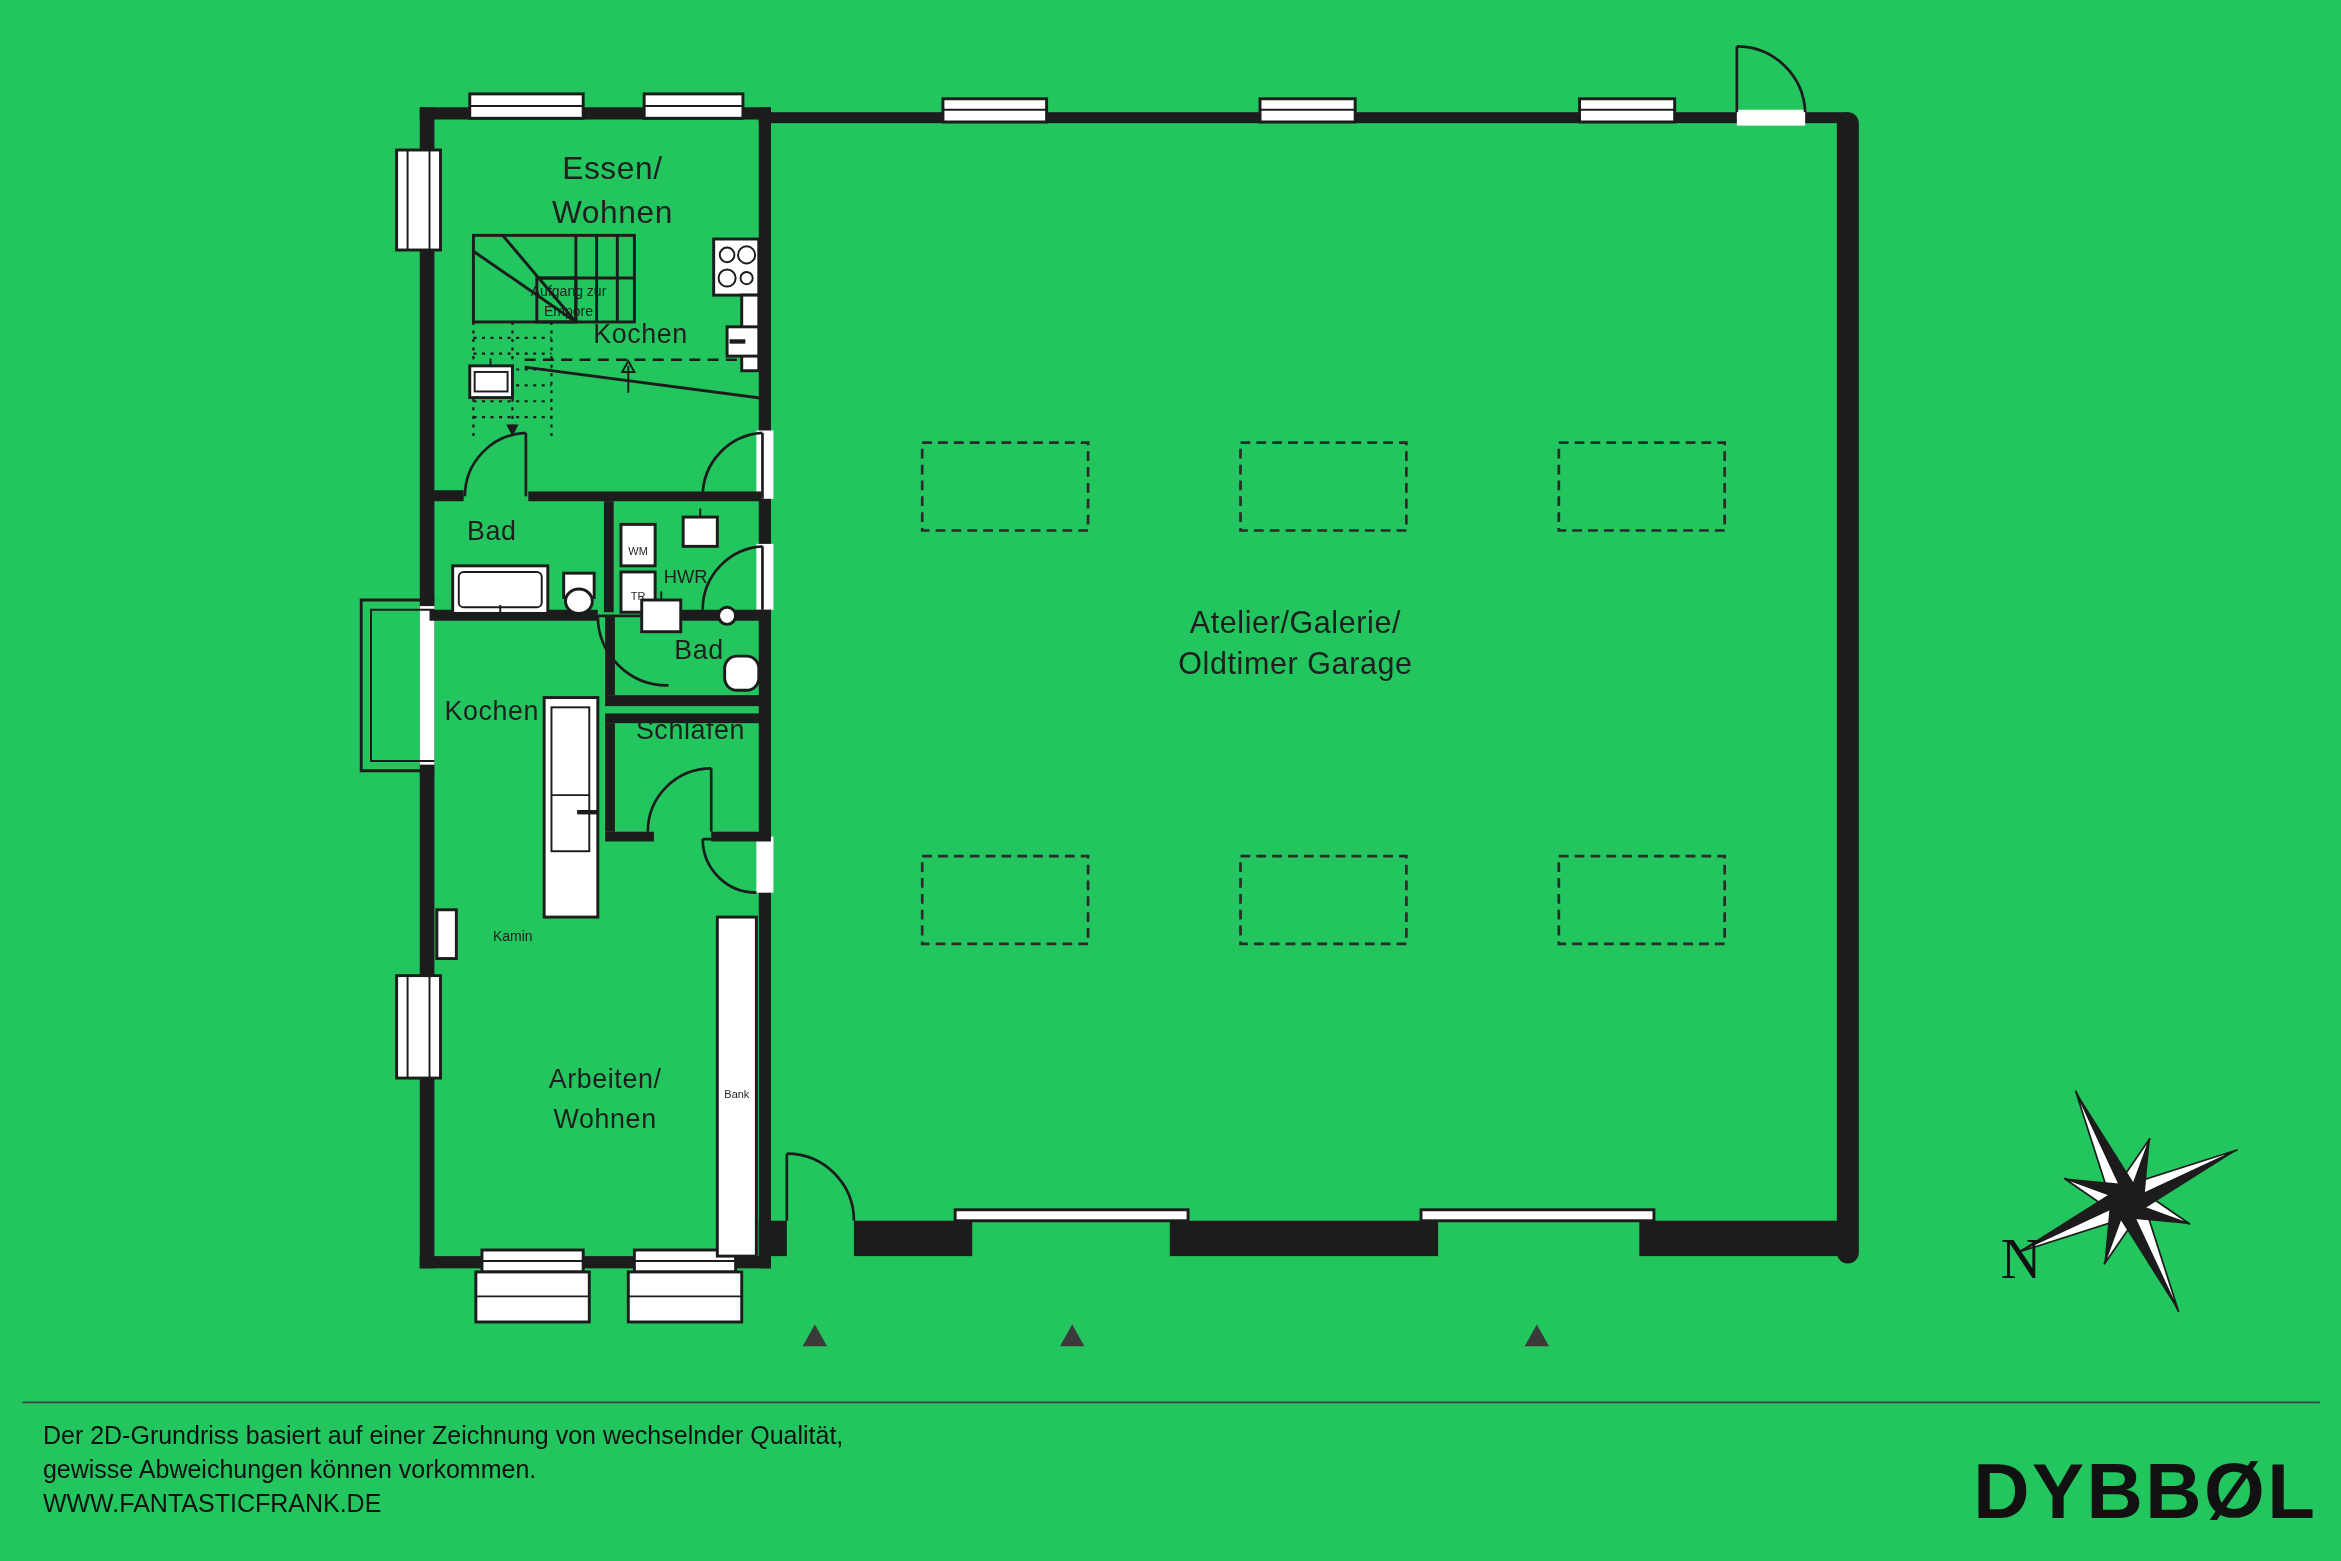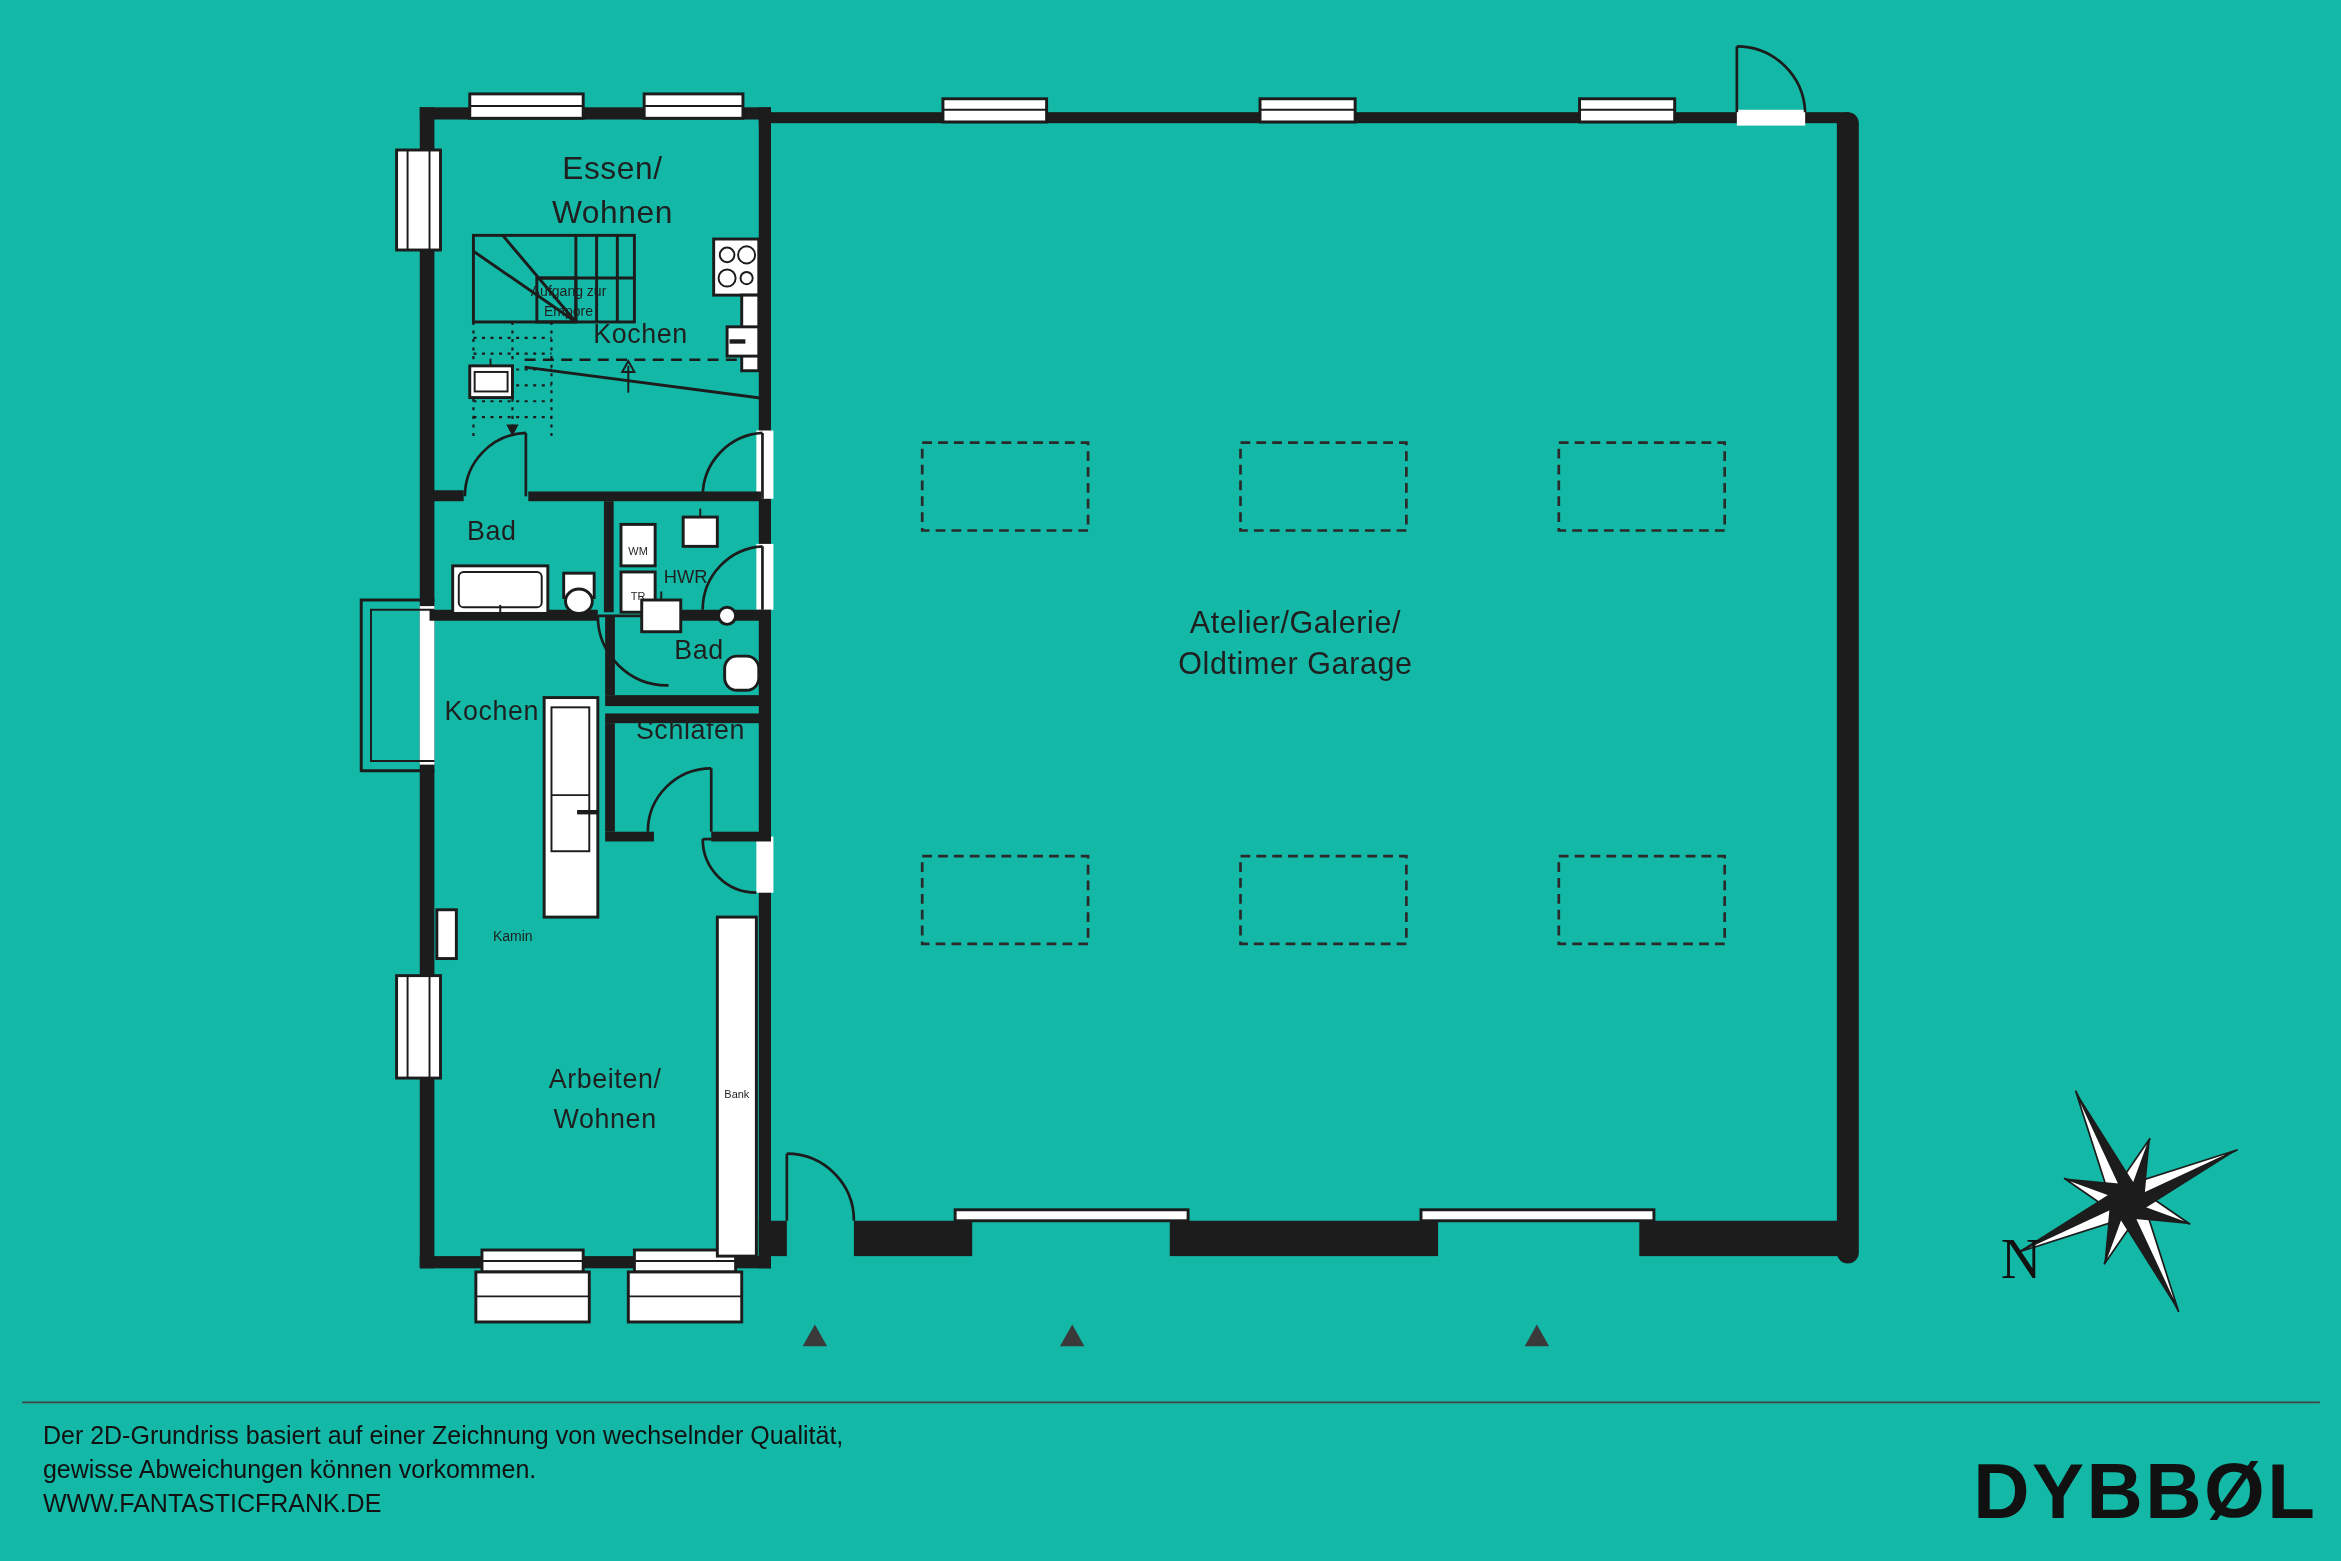--- a/index.html
+++ b/index.html
@@ -1,16 +1,16 @@
 <!DOCTYPE html>
 <html style="font-size:9.8px"><head>
 <meta charset="utf-8">
 <style>
   html,body{margin:0;padding:0;background:#fff;}
-  .page{position:relative;width:2342px;height:1561px;background:#14b8a6;overflow:hidden;}
+  .page{position:relative;width:2342px;height:1561px;background:#22c55e;overflow:hidden;}
   svg{position:absolute;left:0;top:0;}
   .wall{fill:#1c1c1c;stroke:none;}
   .fix{fill:#fff;stroke:#1c1c1c;stroke-width:2.4;}
   .fix-thin{fill:none;stroke:#1c1c1c;stroke-width:1.6;}
   .ln{fill:none;stroke:#1c1c1c;stroke-width:2.4;}
   .ln-thin{fill:none;stroke:#1c1c1c;stroke-width:1.6;}
   .door{fill:none;stroke:#1c1c1c;stroke-width:2.2;}
   .dash{fill:none;stroke:#1c1c1c;stroke-width:2.2;stroke-dasharray:9 6;}
   .skylight{fill:none;stroke:#2a2a2a;stroke-width:2.2;stroke-dasharray:8 5;}
   .dots{fill:none;stroke:#1c1c1c;stroke-width:1.8;stroke-dasharray:2.5 4.5;}

